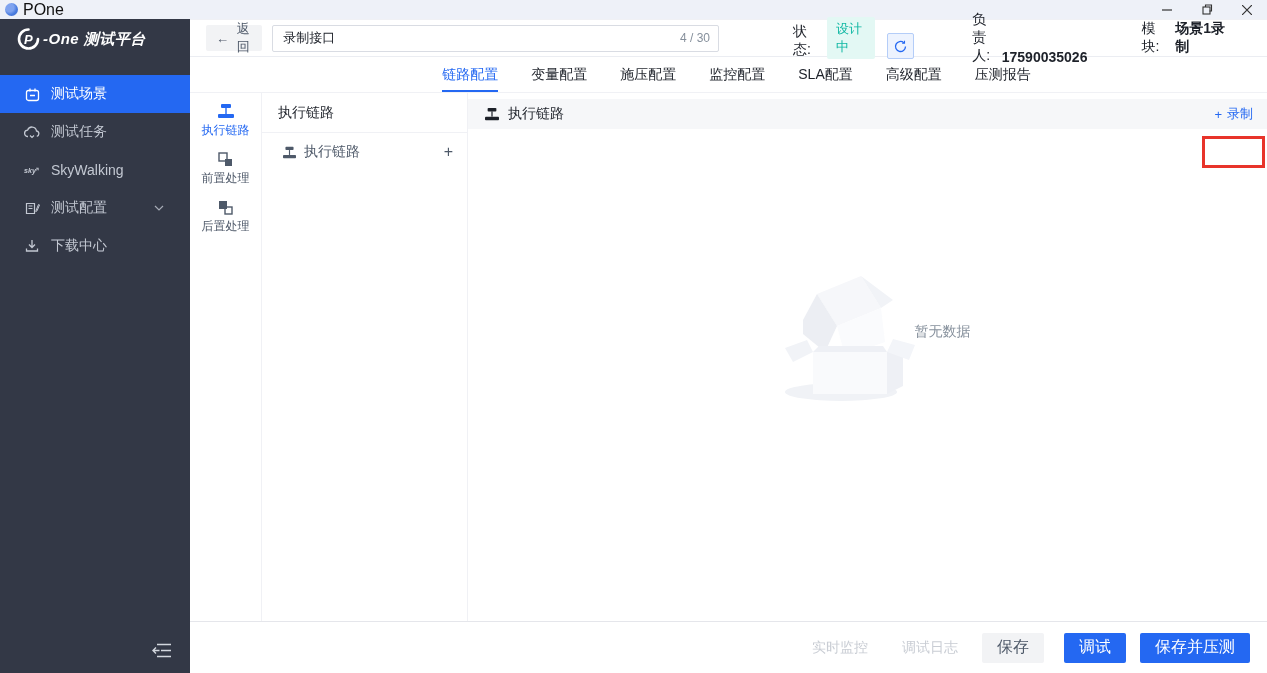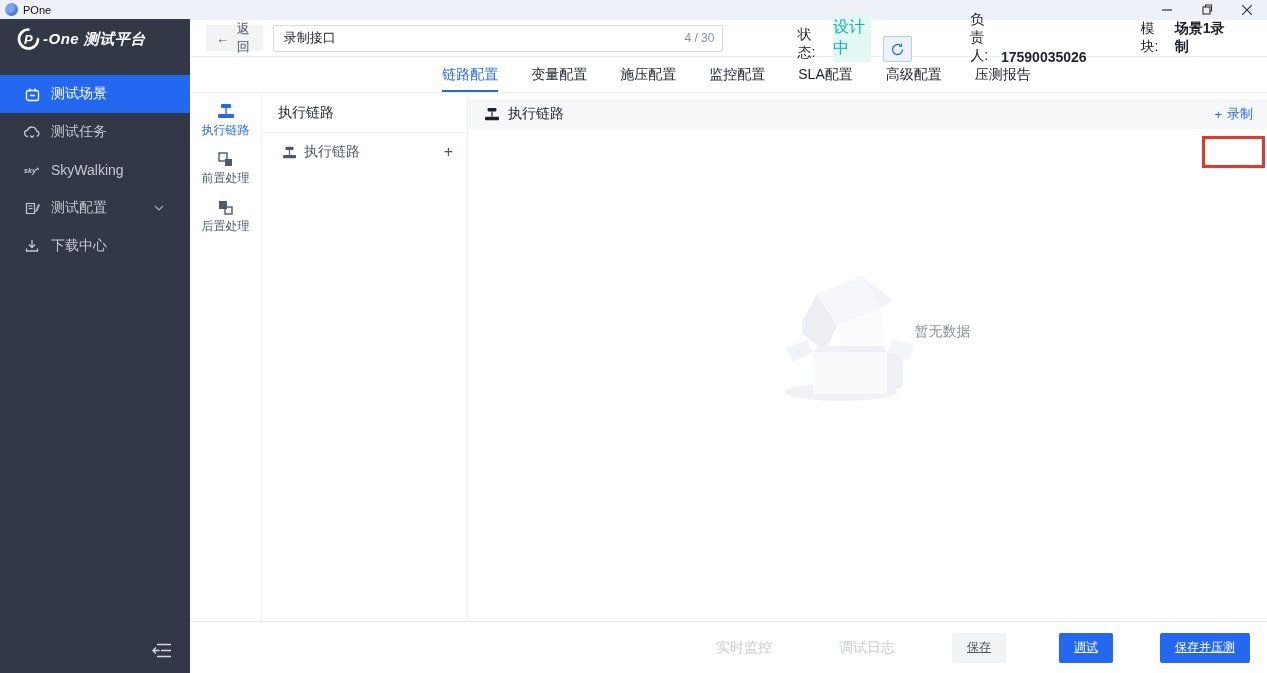--- a/index.html
+++ b/index.html
@@ -1,21 +1,21 @@
 <!DOCTYPE html>
 <html style="--accent: #2468f2; --sidebar-bg: #333846; --teal: #10b7a3; --annotation: #e8342a;"><head>
 <meta charset="utf-8">
 <style>
   * { margin:0; padding:0; box-sizing:border-box; }
   html,body { width:1267px; height:673px; overflow:hidden; }
   body { font-family:"Liberation Sans","DejaVu Sans",sans-serif; background:#fff; color:#1d2129; }
   .page { position:relative; width:1267px; height:673px; display:flex; flex-direction:column; }
 
   
-  .titlebar { height:19px; background:#eef1f8; display:flex; align-items:center; padding-left:5px; font-size:11px; color:#111; flex:0 0 auto; }
+  .titlebar { height:19px; background:#eef1f8; display:flex; align-items:center; padding-left:5px; font-size:16px; color:#111; flex:0 0 auto; }
   .titlebar .app-ico { width:13px; height:13px; border-radius:50%; background:radial-gradient(circle at 35% 35%, #7fa3ef 0 35%, #4a7de0 60%, #3b66c4); margin-right:5px; }
   .win-btns { margin-left:auto; display:flex; height:100%; }
   .win-btn { width:40px; height:100%; display:flex; align-items:center; justify-content:center; color:#333; }
   .win-btn svg { display:block; }
 
   
   .app { flex:1; display:flex; min-height:0; }
 
   
   .sidebar { width:190px; background:var(--sidebar-bg,#333846); display:flex; flex-direction:column; color:#c3c8d2; flex:0 0 auto; }
@@ -41,21 +41,21 @@
   .avatar .doc { width:15px; height:19px; background:#f5f6f8; border-top:3px solid #d23c34; position:relative; }
   .avatar .doc:before { content:""; position:absolute; left:2px; top:3px; right:2px; height:2px; background:#9aa1ad; box-shadow:0 4px 0 #c2c7d1, 0 8px 0 #c2c7d1; }
 
   .toolbar-row { height:38px; border-top:1px solid #f0f1f5; border-bottom:1px solid #ebedf2; display:flex; align-items:center; padding:0 40px 0 16px; flex:0 0 auto; }
   .btn-back { height:26px; padding:0 10px; background:#f2f3f5; border-radius:2px; font-size:13px; color:#4e5969; display:flex; align-items:center; gap:5px; cursor:pointer; border:none; }
   .name-input-wrap { margin-left:10px; width:537px; height:27px; border:1px solid #d9dce3; border-radius:2px; display:flex; align-items:center; padding:0 8px 0 10px; }
   .name-input-wrap input { flex:1; border:none; outline:none; font-size:13px; color:#1d2129; font-family:inherit; background:transparent; }
   .name-counter { font-size:12px; color:#86909c; margin-left:8px; white-space:nowrap; }
   .status-cluster { display:flex; align-items:flex-end; margin-left:74px; }
   .fld-label { font-size:14px; color:#1d2129; }
-  .badge-status { margin-left:10px; background:#e3f8f4; color:var(--teal,#10b7a3); font-size:16px; padding:3px 0; border-radius:2px; }
+  .badge-status { margin-left:10px; background:#e3f8f4; color:var(--teal,#10b7a3); font-size:13px; padding:3px 9px; border-radius:2px; }
   .btn-refresh { margin-left:12px; width:36px; height:26px; background:#edf3fe; border:1px solid #b4cdf8; border-radius:2px; display:flex; align-items:center; justify-content:center; cursor:pointer; color:var(--accent,#2468f2); }
   .owner-cluster { display:flex; align-items:flex-end; margin-left:58px; }
   .owner-cluster b, .module-cluster b { font-weight:bold; font-size:14px; color:#1d2129; margin-left:8px; }
   .module-cluster { display:flex; align-items:center; margin-left:54px; }
 
   .tabs-row { height:36px; border-bottom:1px solid #f0f1f5; display:flex; align-items:stretch; padding-left:16px; gap:33px; flex:0 0 auto;justify-content:center; }
   .tab { font-size:14px; color:#1d2129; display:flex; align-items:center; border-bottom:2px solid transparent; cursor:pointer; padding-top:2px; }
   .tab.active { color:var(--accent,#2468f2); border-bottom-color:var(--accent,#2468f2); }
 
   
@@ -73,24 +73,24 @@
   .main-strip { margin-top:6px; height:30px; background:#f6f7f9; display:flex; align-items:center; padding:0 14px 0 16px; flex:0 0 auto; }
   .main-strip .strip-icon { margin-right:8px; display:flex; color:#1d2129; }
   .main-strip .strip-title { font-size:14px; color:#1d2129; }
   .record-link { margin-left:auto; color:var(--accent,#2468f2); font-size:13px; display:flex; align-items:center; gap:5px; cursor:pointer; }
   .empty { flex:1; display:flex; align-items:center; justify-content:center; padding-bottom:90px; }
   .empty-text { margin-top:4px; font-size:14px; color:#86909c; }
 
   .annotation { position:absolute; left:1202px; top:136px; width:63px; height:32px; border:3px solid var(--annotation,#e8342a); pointer-events:none; }
 
   
-  .footer { height:52px; border-top:1px solid #e5e6eb; display:flex; align-items:center; justify-content:flex-end; padding-right:17px; background:#fff; flex:0 0 auto;gap:33px; }
+  .footer { height:52px; border-top:1px solid #e5e6eb; display:flex; align-items:center; justify-content:flex-end; padding-right:17px; background:#fff; flex:0 0 auto; }
   .link-disabled { font-size:14px; color:#c9cdd4; cursor:not-allowed; }
   .link-log { margin-left:34px; }
-  .btn { height:30px; border:none; border-radius:2px; font-size:12px; font-family:inherit; padding:0 15px; cursor:pointer;text-decoration:underline; }
+  .btn { height:30px; border:none; border-radius:2px; font-size:16px; font-family:inherit; padding:0 15px; cursor:pointer; }
   .btn-default { margin-left:24px; background:#f2f3f5; color:#4e5969; }
   .btn-primary { background:var(--accent,#2468f2); color:#fff; }
   .btn-debug { margin-left:20px; }
   .btn-savetest { margin-left:14px; }
 
   svg { display:block; }
 </style>
 </head>
 <body>
 

